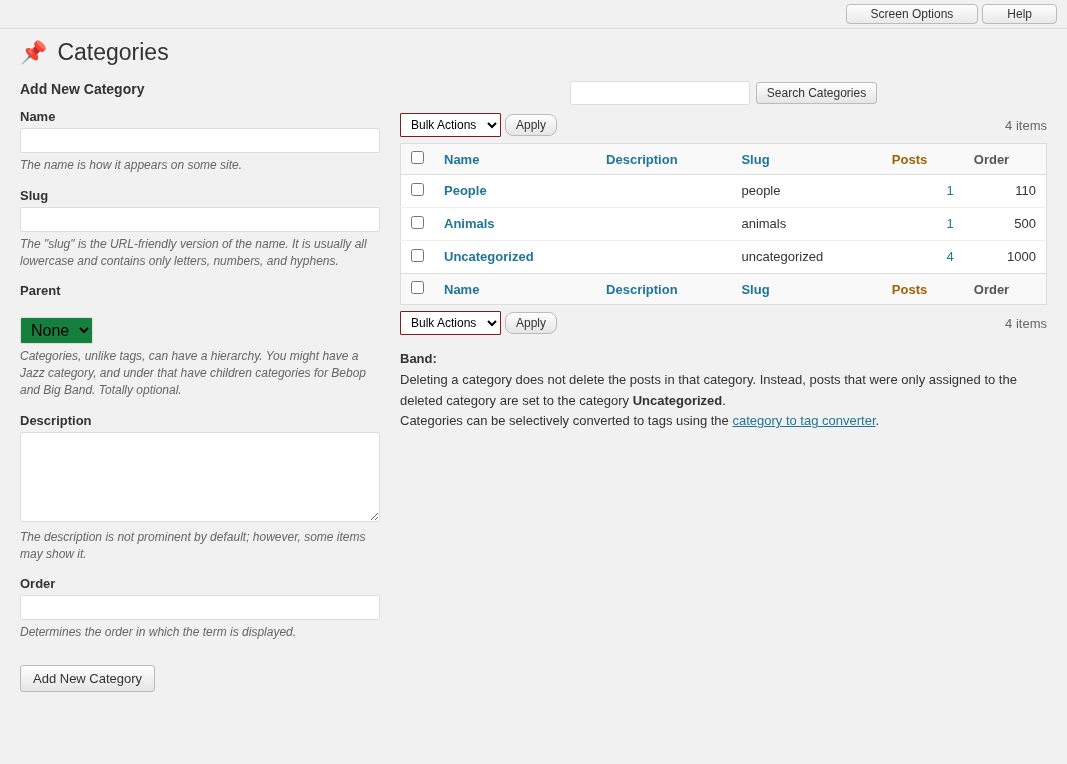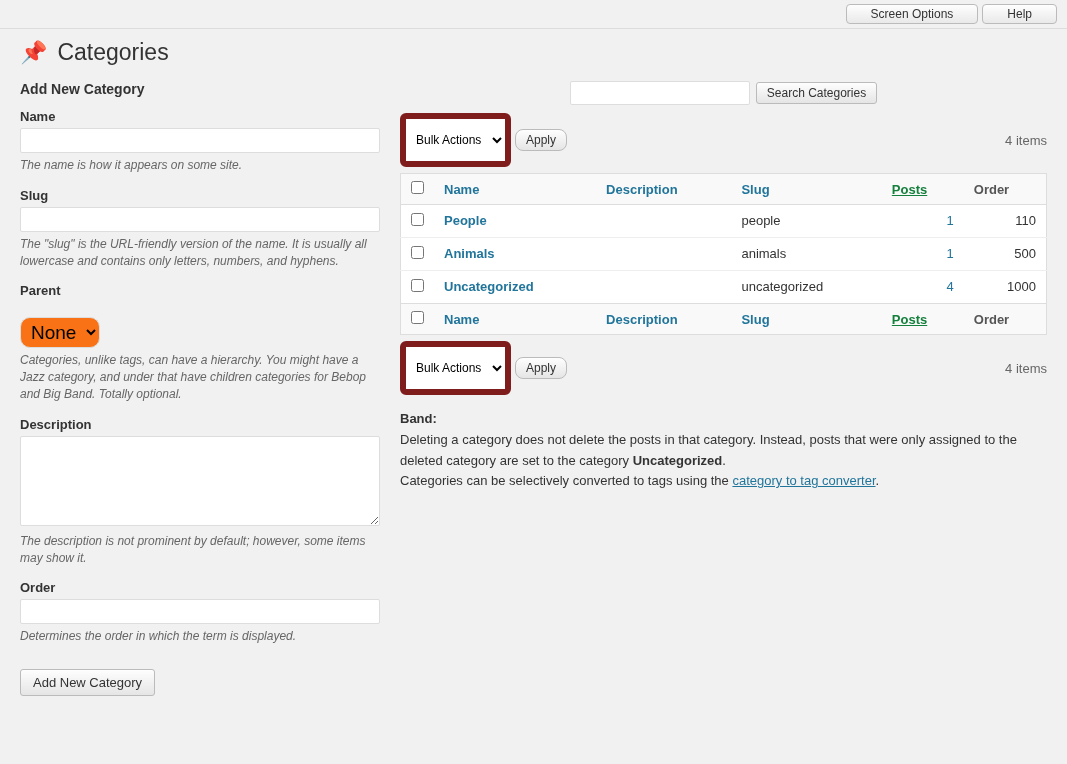--- a/index.html
+++ b/index.html
@@ -84,23 +84,23 @@
     .form-help {
       font-size: 12px;
       color: #666;
       font-style: italic;
       margin-top: 4px;
       line-height: 1.4;
     }
     .form-select {
       padding: 3px 6px;
       border: 1px solid #ddd;
-      border-radius: 10px;
-      font-size: 19px;
-      background: #f97316;
+      border-radius: 2px;
+      font-size: 16px;
+      background: #15803d;
     }
     .form-textarea {
       width: 100%;
       height: 90px;
       padding: 4px 6px;
       border: 1px solid #ddd;
       border-radius: 2px;
       font-size: 13px;
       background: #fff;
       resize: vertical;
@@ -144,23 +144,23 @@
       align-items: center;
       justify-content: space-between;
       margin-bottom: 6px;
     }
     .tablenav-left {
       display: flex;
       align-items: center;
       gap: 4px;
     }
     .bulk-select {
-      padding: 13px 6px;
-      border: 6px solid #7f1d1d;
-      border-radius: 6px;
+      padding: 3px 6px;
+      border: 1px solid #7f1d1d;
+      border-radius: 1px;
       font-size: 12px;
       background: #fff;
     }
     .apply-btn {
       background: linear-gradient(#fefefe, #e5e5e5);
       border: 1px solid #bbb;
       border-radius: 8px;
       padding: 3px 10px;
       font-size: 12px;
       cursor: pointer;
@@ -182,21 +182,21 @@
       border-top: 1px solid #ddd;
       padding: 7px 10px;
       text-align: left;
       font-size: 13px;
       font-weight: 600;
       color: #555;
     }
     table.wp-table th.col-name { color: #21759b; font-weight: 600; }
     table.wp-table th.col-description { color: #21759b; font-weight: 600; }
     table.wp-table th.col-slug { color: #21759b; font-weight: 600; }
-    table.wp-table th.col-posts { color: #15803d; font-weight: 600; text-decoration: underline; }
+    table.wp-table th.col-posts { color: #a16207; font-weight: 600; }
     table.wp-table th.col-order { font-weight: 600; color: #555; }
     table.wp-table td {
       padding: 8px 10px;
       border-bottom: 1px solid #eee;
       vertical-align: top;
       font-size: 13px;
     }
     table.wp-table tr:last-child td {
       border-bottom: none;
     }

